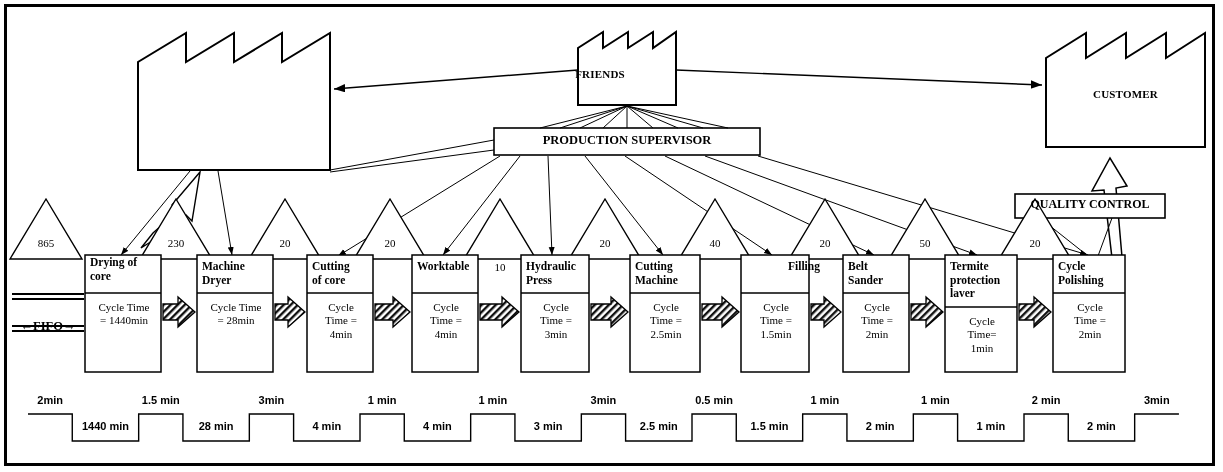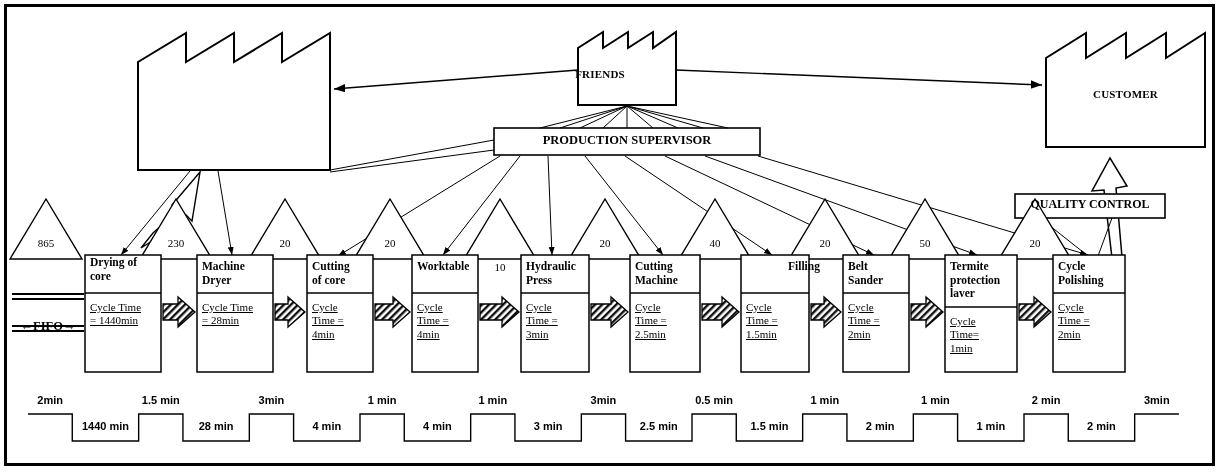--- a/index.html
+++ b/index.html
@@ -28,24 +28,23 @@
   .qc-lbl{font-size:12px;}
   .fifo-lbl{font-size:12.5px;font-weight:bold;}
   .tri-lbl{font-size:11px;font-weight:normal;font-family:"Liberation Serif",serif;}
   .proc-title{
     position:absolute;font-size:11.5px;font-weight:bold;
     text-align:left;line-height:1.18;
     font-family:"Liberation Serif", serif;
   }
   .proc-ct{
     position:absolute;font-size:11px;font-weight:normal;
-    text-align:left;line-height:1.22;
+    text-align:center;line-height:1.22;
     font-family:"Liberation Serif", serif;
     white-space:pre-line;
-    text-decoration:underline;
   }
   .tl-up{
     position:absolute;font-size:11px;font-weight:bold;
     font-family:"Liberation Sans", sans-serif;
     text-align:center;
   }
   .tl-dn{
     position:absolute;font-size:11px;font-weight:bold;
     font-family:"Liberation Sans", sans-serif;
     text-align:center;

